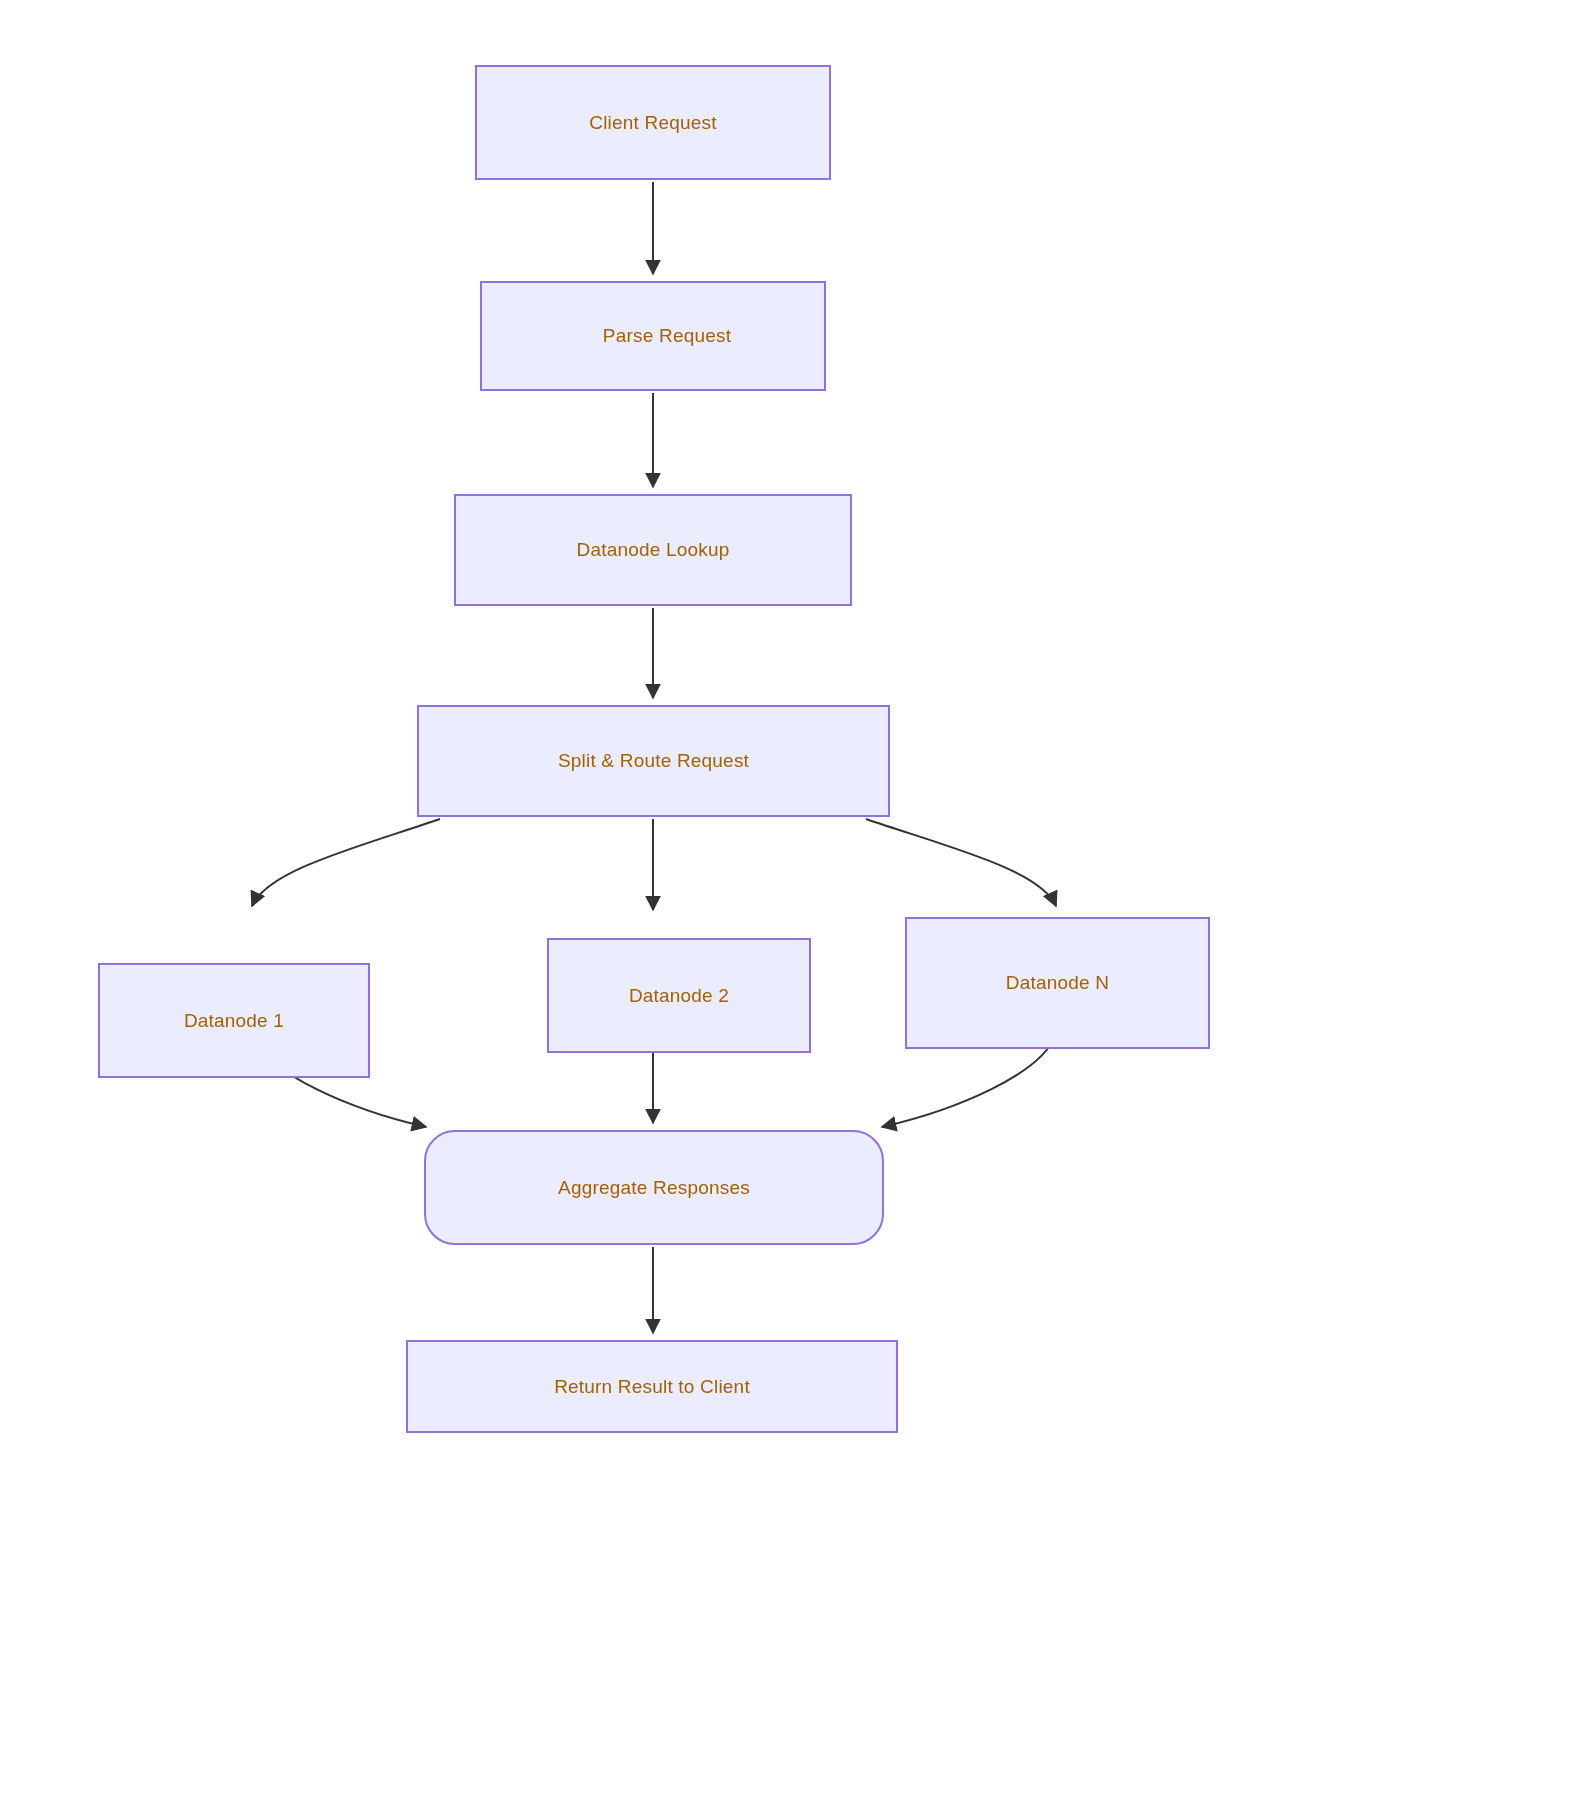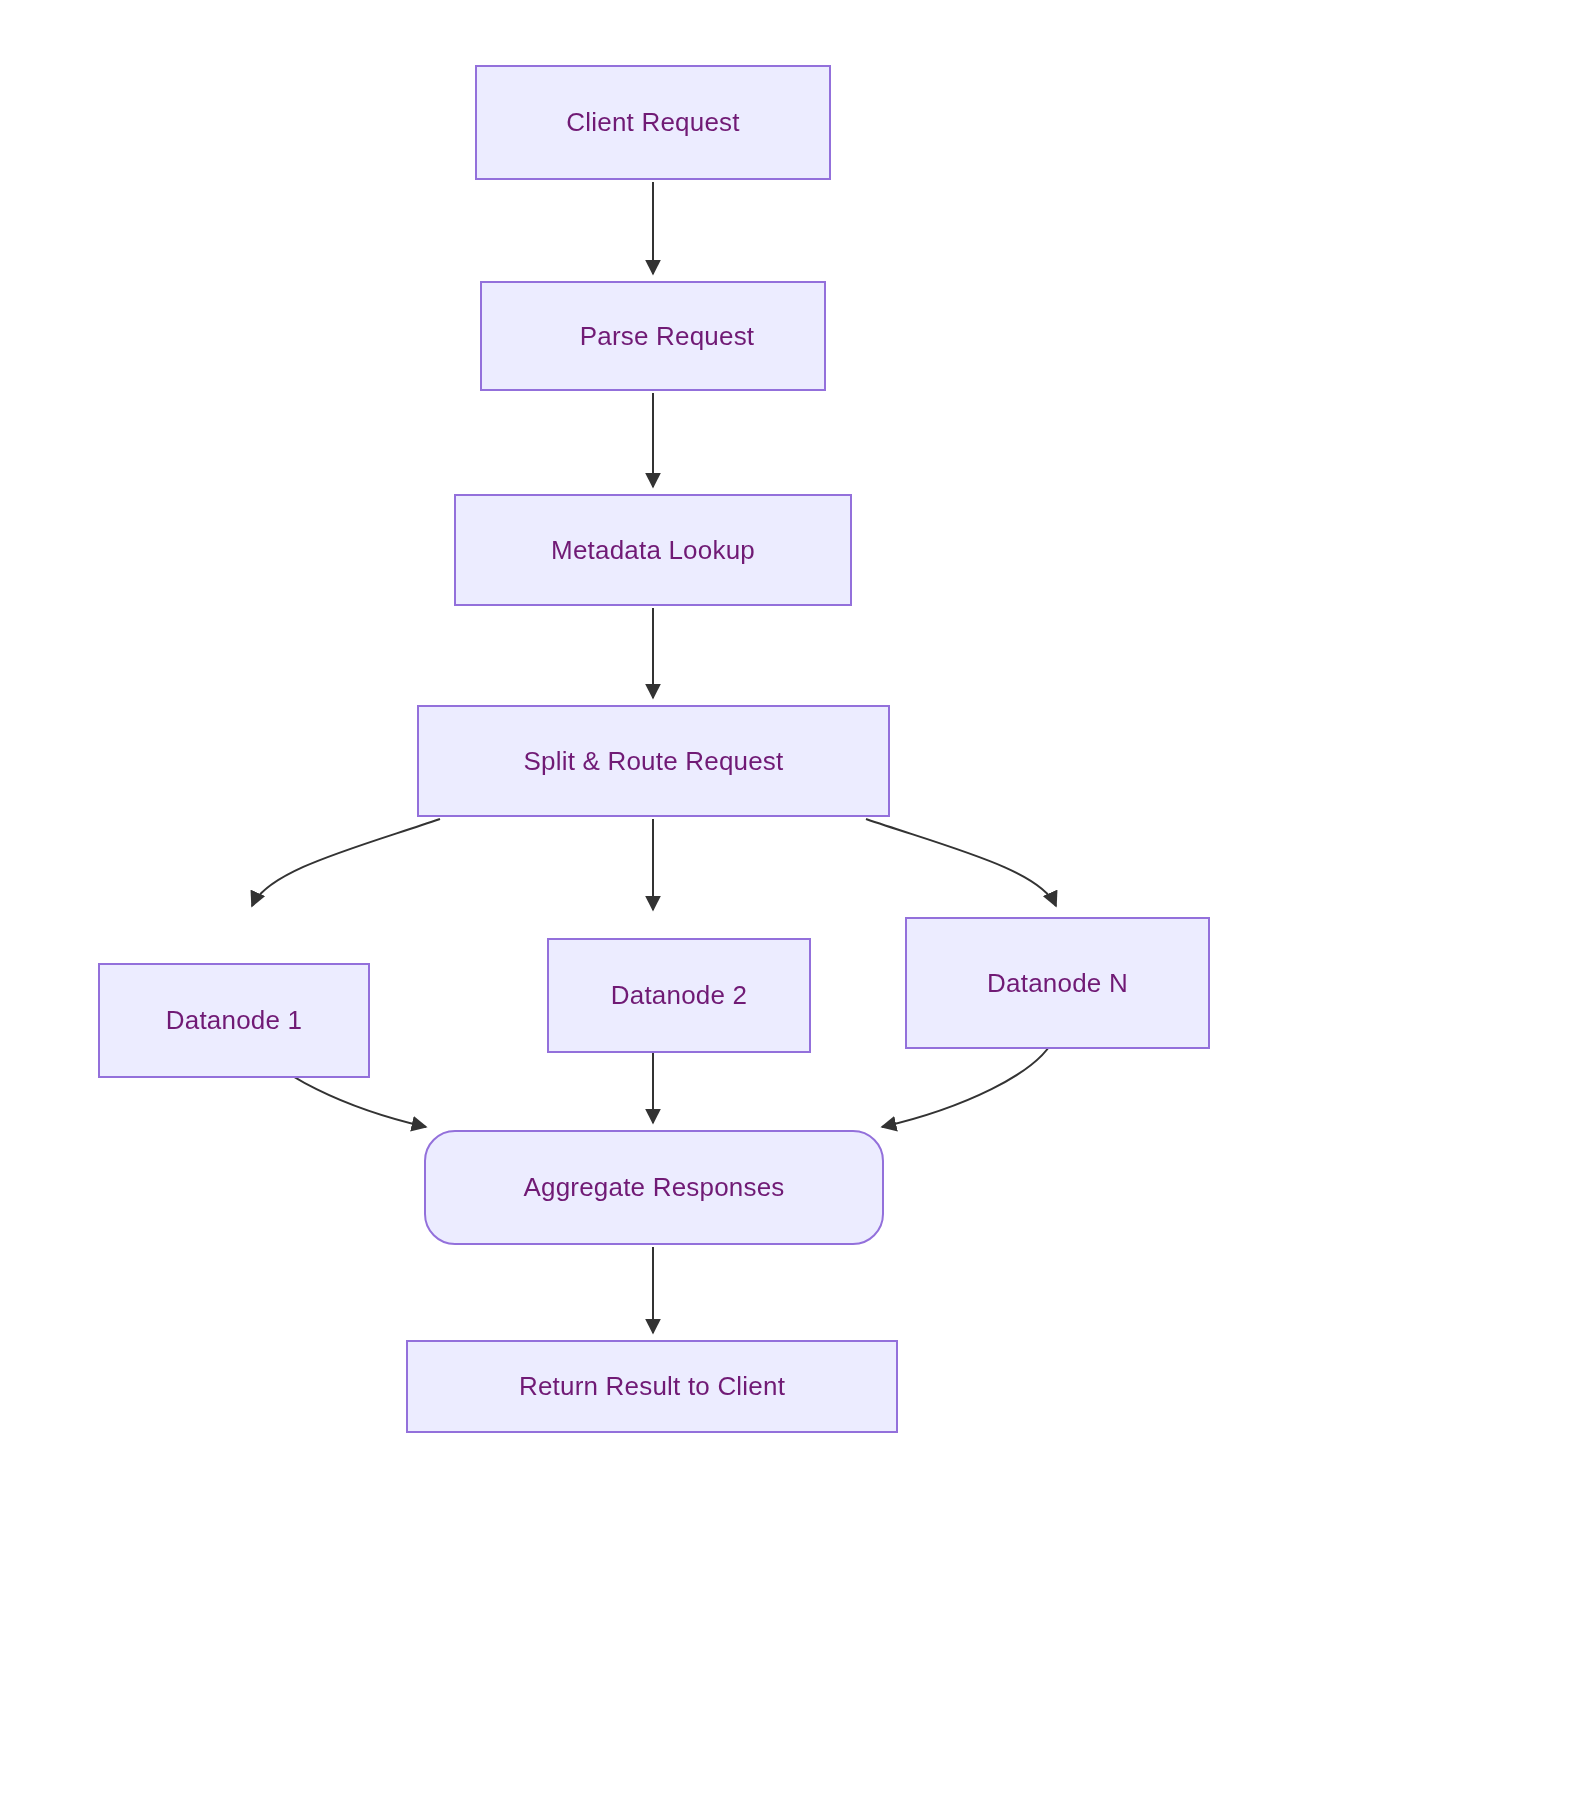--- a/index.html
+++ b/index.html
@@ -23,22 +23,22 @@
   }
   .node {
     position: absolute;
     box-sizing: border-box;
     background: #ECECFF;
     border: 2px solid #9370DB;
     display: flex;
     align-items: center;
     justify-content: center;
     text-align: center;
-    color: #701a75;
-    font-size: 26px;
+    color: #a16207;
+    font-size: 19px;
     font-weight: 400;
     letter-spacing: 0.2px;
   }
   .node-client   { left: 475px; top: 65px;   width: 356px; height: 115px; }
   .node-parse    { left: 480px; top: 281px;  width: 346px; height: 110px; padding-left: 28px; }
   .node-metadata { left: 454px; top: 494px;  width: 398px; height: 112px; }
   .node-split    { left: 417px; top: 705px;  width: 473px; height: 112px; }
   .node-d1       { left: 98px;  top: 917px;  width: 272px; height: 115px; margin-top: 46px; }
   .node-d2       { left: 500px; top: 938px;  width: 264px; height: 115px; margin-left: 47px; }
   .node-dn       { left: 905px; top: 917px;  width: 305px; height: 132px; }
@@ -75,21 +75,21 @@
 
   <div class="node node-client">
     <span>Client Request</span>
   </div>
 
   <div class="node node-parse">
     <span>Parse Request</span>
   </div>
 
   <div class="node node-metadata">
-    <span>Metadata Lookup</span>
+    <span>Datanode Lookup</span>
   </div>
 
   <div class="node node-split">
     <span>Split &amp; Route Request</span>
   </div>
 
   <div class="node node-d1">
     <span>Datanode 1</span>
   </div>
 

